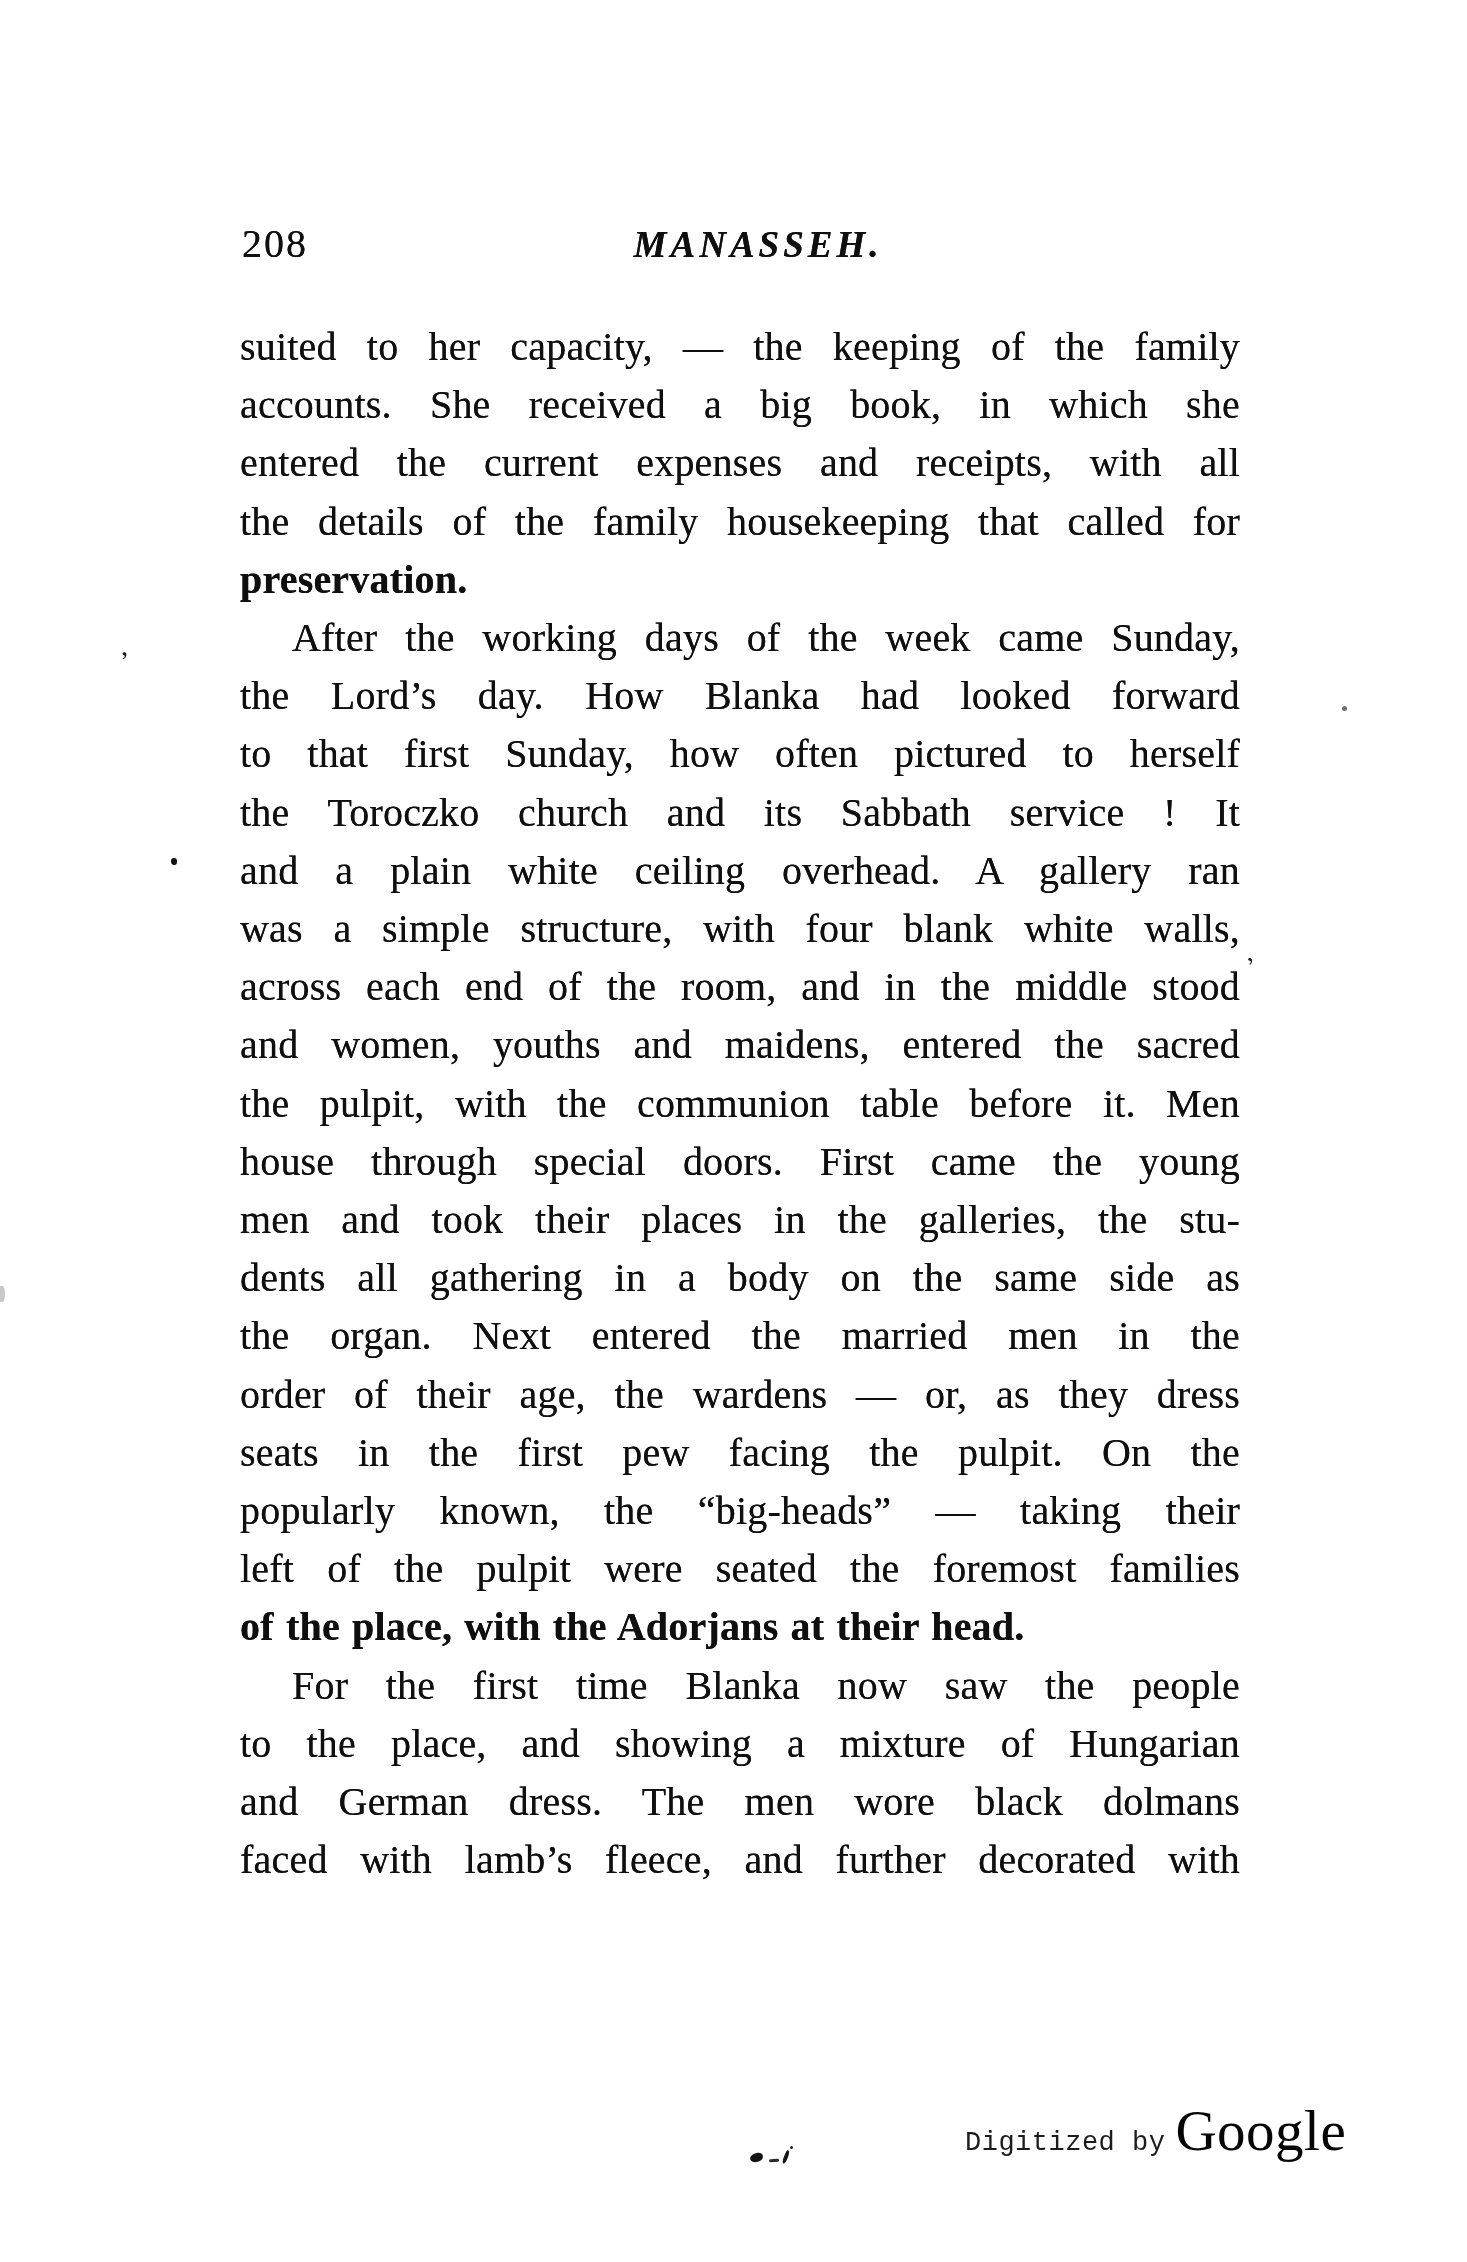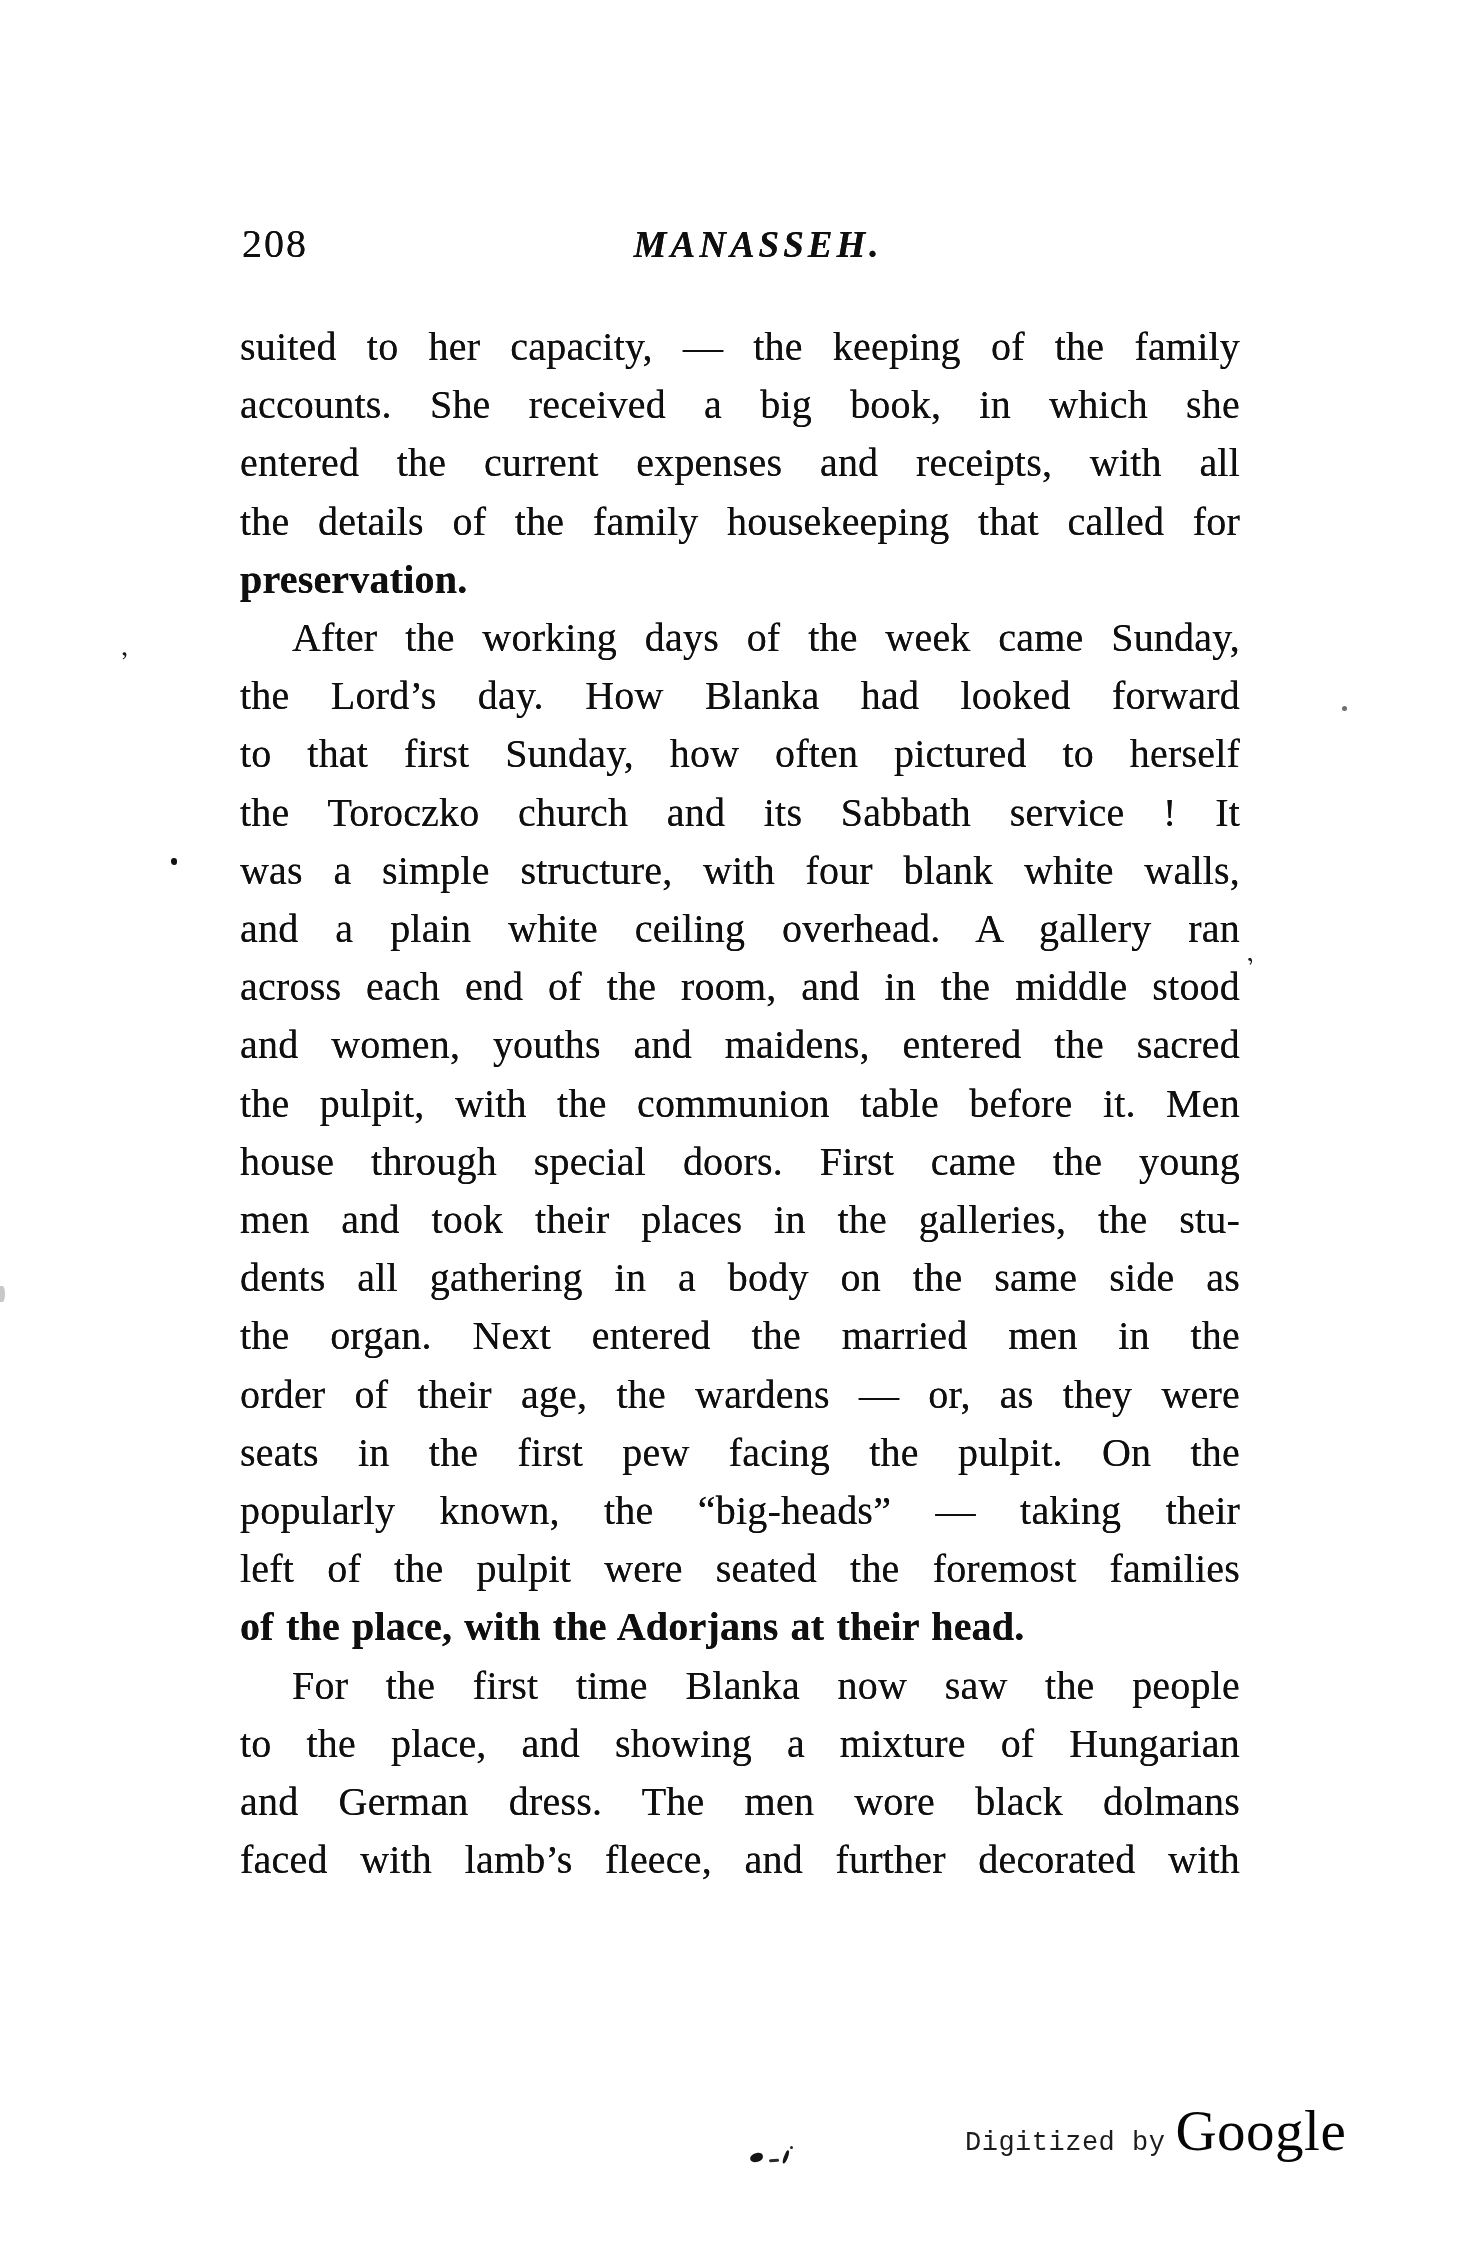--- a/index.html
+++ b/index.html
@@ -159,30 +159,30 @@
   <div class="text-block">
       <div class="line">suited to her capacity, — the keeping of the family</div>
       <div class="line">accounts. She received a big book, in which she</div>
       <div class="line">entered the current expenses and receipts, with all</div>
       <div class="line">the details of the family housekeeping that called for</div>
       <div class="line para-end">preservation.</div>
       <div class="line indent">After the working days of the week came Sunday,</div>
       <div class="line">the Lord’s day. How Blanka had looked forward</div>
       <div class="line">to that first Sunday, how often pictured to herself</div>
       <div class="line">the Toroczko church and its Sabbath service ! It</div>
+      <div class="line">and a plain white ceiling overhead. A gallery ran</div>
       <div class="line">was a simple structure, with four blank white walls,</div>
-      <div class="line">and a plain white ceiling overhead. A gallery ran</div>
       <div class="line">across each end of the room, and in the middle stood</div>
       <div class="line">and women, youths and maidens, entered the sacred</div>
       <div class="line">the pulpit, with the communion table before it. Men</div>
       <div class="line">house through special doors. First came the young</div>
       <div class="line">men and took their places in the galleries, the stu-</div>
       <div class="line">dents all gathering in a body on the same side as</div>
       <div class="line">the organ. Next entered the married men in the</div>
-      <div class="line">order of their age, the wardens — or, as they were</div>
+      <div class="line">order of their age, the wardens — or, as they dress</div>
       <div class="line">seats in the first pew facing the pulpit. On the</div>
       <div class="line">popularly known, the “big-heads” — taking their</div>
       <div class="line">left of the pulpit were seated the foremost families</div>
       <div class="line para-end">of the place, with the Adorjans at their head.</div>
       <div class="line indent">For the first time Blanka now saw the people</div>
       <div class="line">to the place, and showing a mixture of Hungarian</div>
       <div class="line">and German dress. The men wore black dolmans</div>
       <div class="line">faced with lamb’s fleece, and further decorated with</div>
     </div>
 

